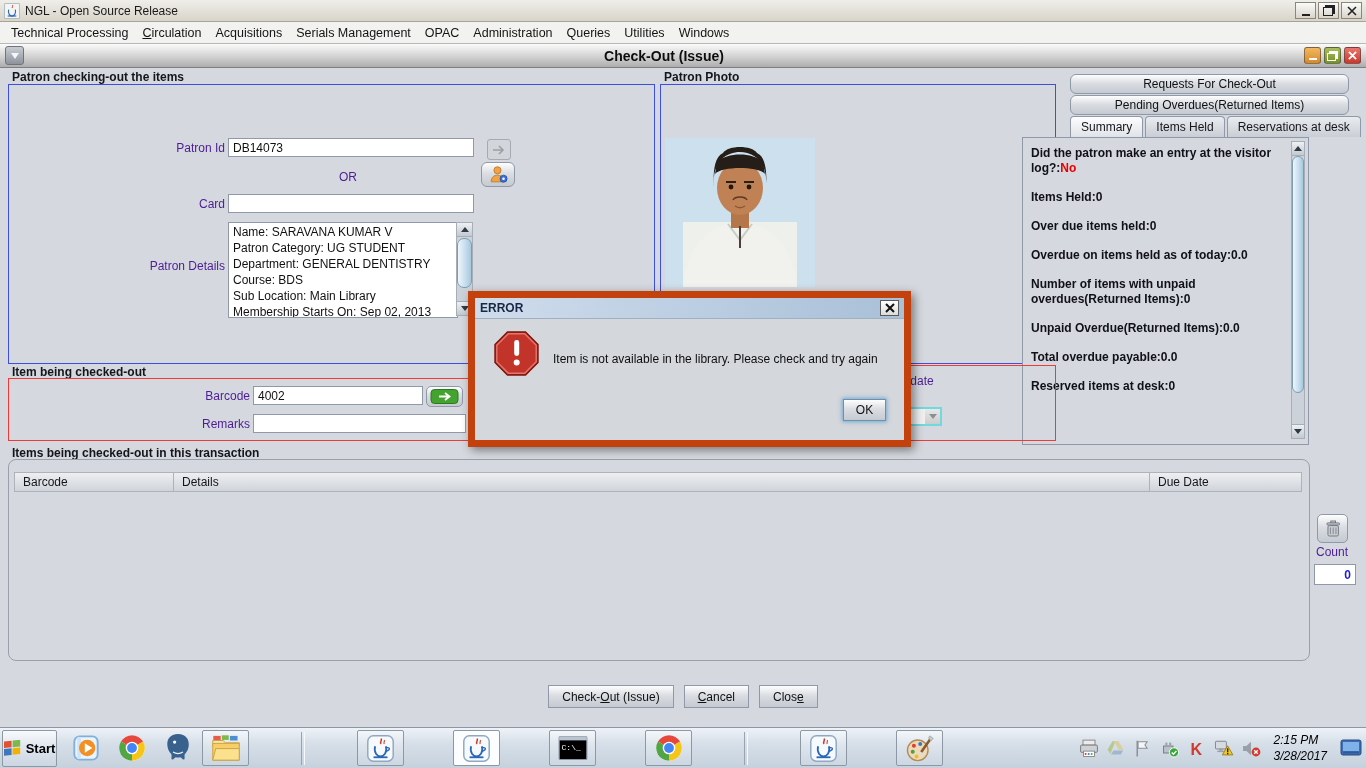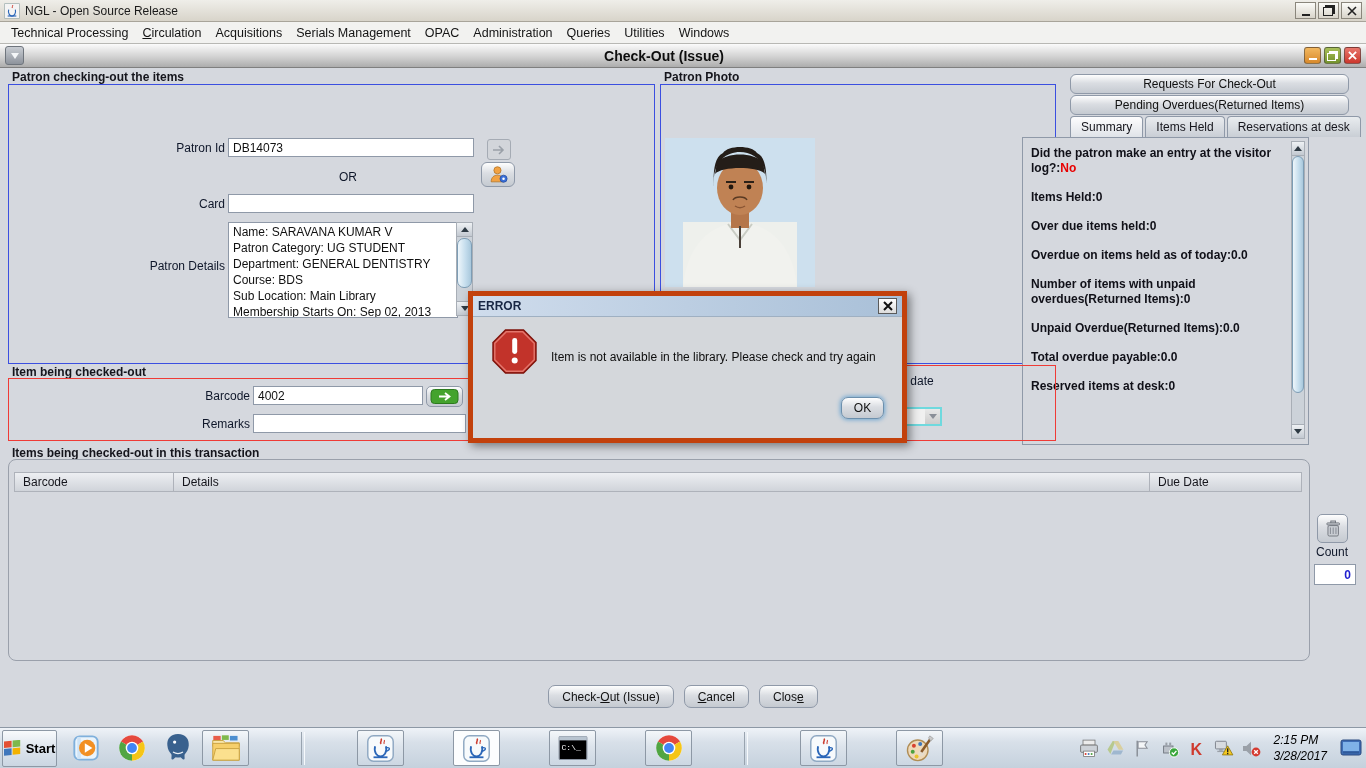--- a/index.html
+++ b/index.html
@@ -35,26 +35,26 @@
   .f-min{background:linear-gradient(#f2b75e,#d8892b);}
   .f-max{background:linear-gradient(#a8bf59,#74922c);}
   .f-close{background:linear-gradient(#e8766c,#cc372c);}
   .g-min{width:8px;height:2px;background:#fff;display:block;margin-top:6px;}
   .g-max{width:7px;height:6px;border:1px solid #fff;box-shadow:2px -2px 0 -0px #fff;display:block;margin-left:-2px;margin-top:2px;}
   
   #workspace{position:absolute;left:0;top:68px;width:1366px;height:659px;background:#d5d8de;}
   .sec-title{position:absolute;font-weight:bold;color:#15151c;white-space:nowrap;}
   .blue-box{position:absolute;border:1px solid #3b4fe0;}
   .red-box{position:absolute;border:1px solid #ef3b36;}
-  .lbl{position:absolute;color:#0f172a;line-height:21px;}
+  .lbl{position:absolute;color:#4c1d95;line-height:21px;}
   .field{position:absolute;background:#fff;border:1px solid #8f99a8;font:12px "Liberation Sans",sans-serif;
     padding:0 4px;color:#111;box-sizing:content-box;}
   input.field{outline:none;}
   .nimbus-btn{background:linear-gradient(#fefefe,#dadde2 45%,#c5cad1);border:1px solid #8f99a8;
-    border-radius:7px;font:12px "Liberation Sans",sans-serif;color:#111;display:inline-flex;
+    border-radius:0;font:12px "Liberation Sans",sans-serif;color:#111;display:inline-flex;
     align-items:center;justify-content:center;cursor:default;box-sizing:border-box;}
   
   #details-box{position:absolute;left:228px;top:154px;width:220px;height:92px;background:#fff;
     border:1px solid #8f99a8;overflow:hidden;padding:1px 4px;line-height:16px;}
   .detail-line{white-space:nowrap;}
   
   .vscroll{position:absolute;display:flex;flex-direction:column;background:#ccd2d9;border:1px solid #a8aeb6;box-sizing:border-box;}
   .sb-btn{height:13px;flex:0 0 13px;background:linear-gradient(#eef1f4,#c3c9d1);border-bottom:1px solid #a8aeb6;
     display:flex;align-items:center;justify-content:center;}
   .sb-btn.down{border-bottom:none;border-top:1px solid #a8aeb6;}
@@ -78,21 +78,21 @@
   #trans-box{position:absolute;left:8px;top:391px;width:1300px;height:200px;border:1px solid #9aa0ab;border-radius:8px;}
   #table-header{position:absolute;left:14px;top:404px;display:flex;}
   .th{background:linear-gradient(#edeff2,#d0d4da);border:1px solid #aeb2ba;border-left:none;
     line-height:18px;height:18px;padding-left:8px;box-sizing:content-box;color:#15151c;}
   .th:first-child{border-left:1px solid #aeb2ba;}
   
   #footer-buttons{position:absolute;left:0;top:617px;width:1366px;display:flex;justify-content:center;gap:10px;}
   #footer-buttons .nimbus-btn{height:23px;padding:0 13px;}
   
   #error-dialog{position:absolute;left:468px;top:291px;width:429px;height:142px;background:#d4d7db;
-    border:5px solid #c2410c;box-shadow:3px 3px 9px rgba(0,0,0,.45);z-index:50;}
+    border:7px solid #c2410c;box-shadow:3px 3px 9px rgba(0,0,0,.45);z-index:50;}
   .dlg-titlebar{height:21px;background:linear-gradient(90deg,#cfdcec,#a9c0d8);border-bottom:1px solid #9fb0c2;
     display:flex;align-items:center;padding:0 5px;box-sizing:border-box;}
   .dlg-title{flex:1;font-weight:bold;color:#182744;}
   .dlg-close{width:19px;height:16px;background:linear-gradient(#ffffff,#dcdcdc);border:1px solid #5a5a5a;
     display:flex;align-items:center;justify-content:center;box-sizing:border-box;}
   .dlg-body{position:relative;height:120px;}
   #dlg-octagon{position:absolute;left:19px;top:12px;}
   #dlg-message{position:absolute;left:78px;top:33px;color:#0e0e0e;}
   #dlg-ok{position:absolute;left:368px;top:80px;width:43px;height:22px;
     box-shadow:0 0 4px 1px #73a8d2;border-color:#6d90ad;}

